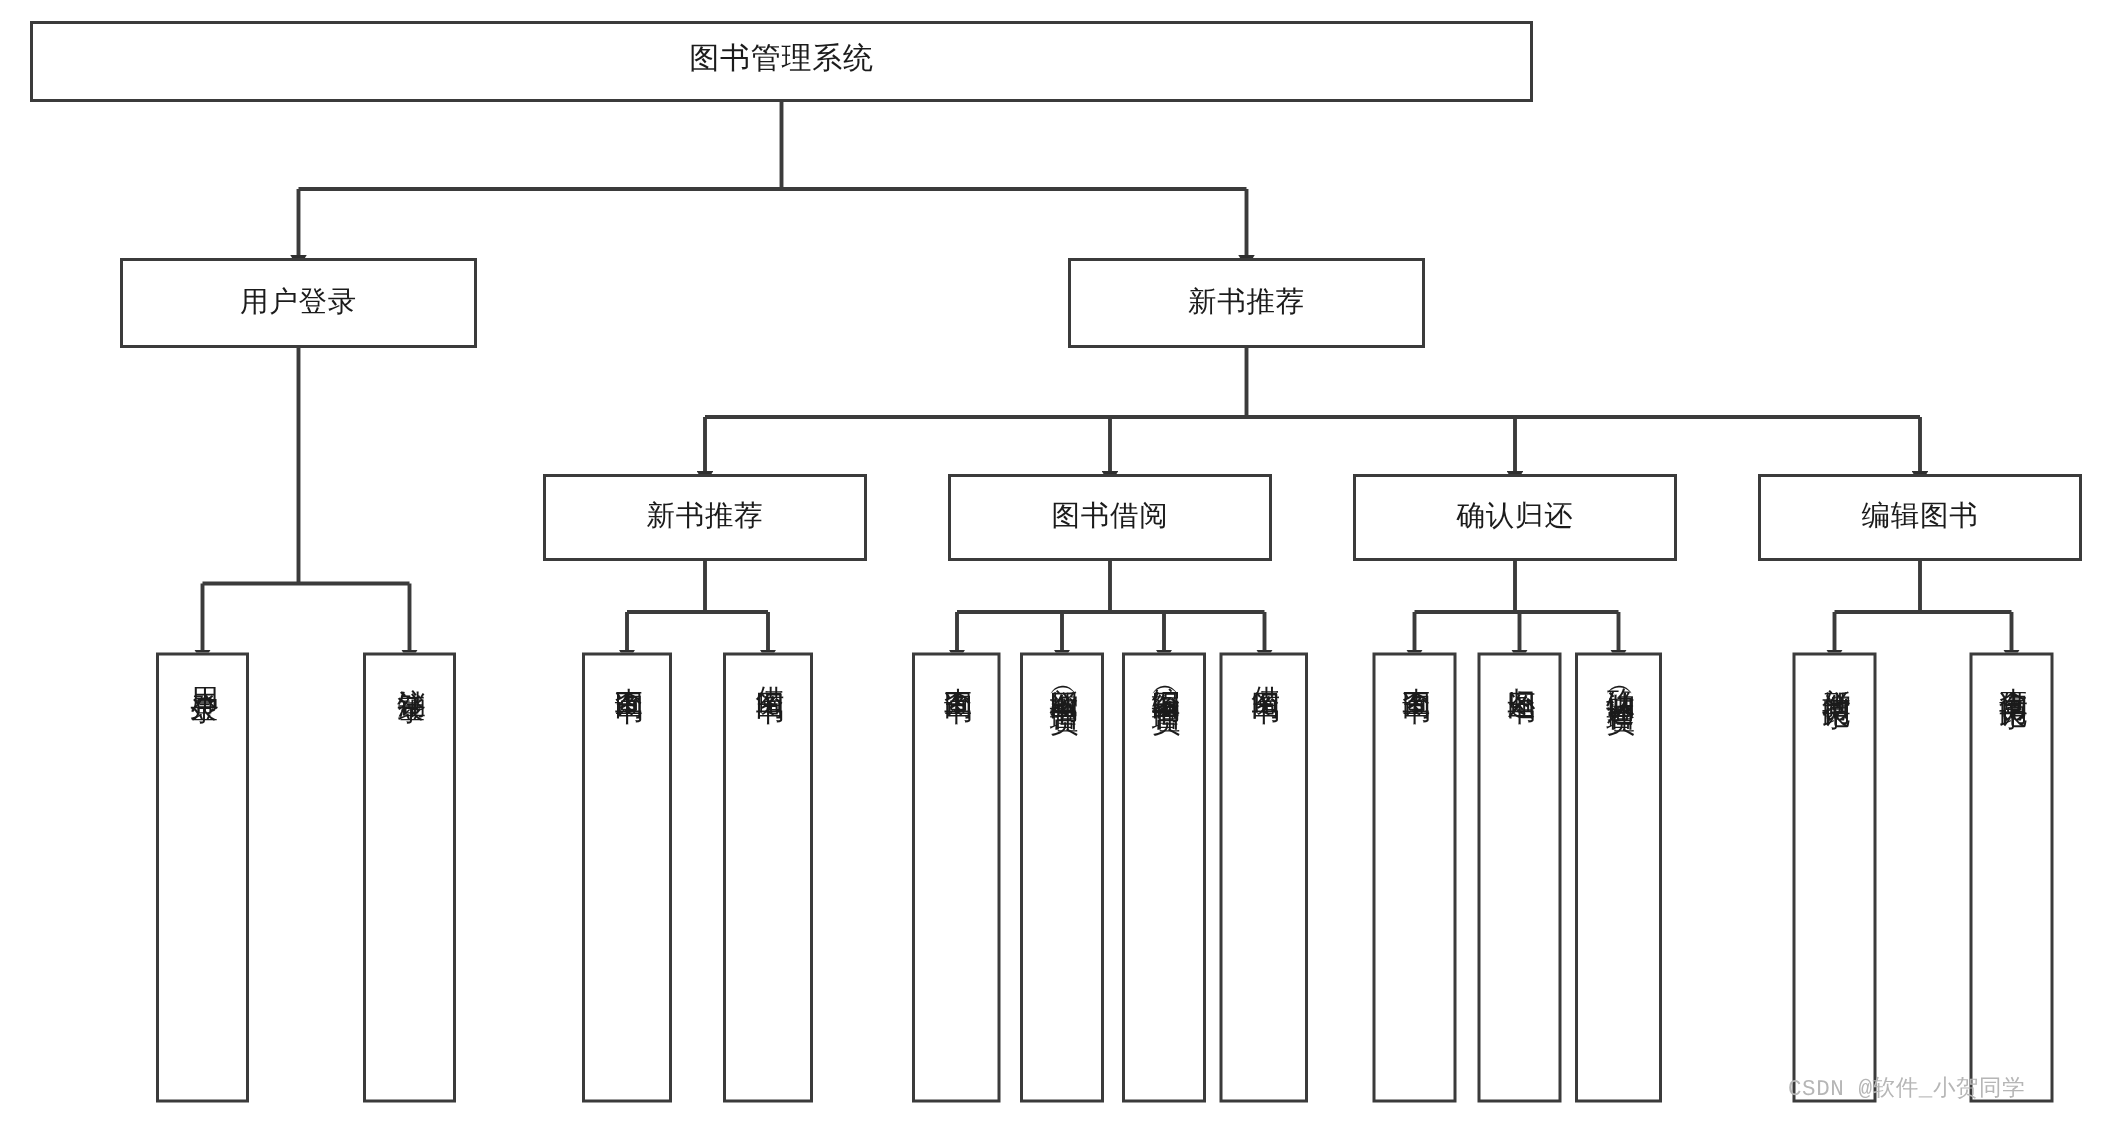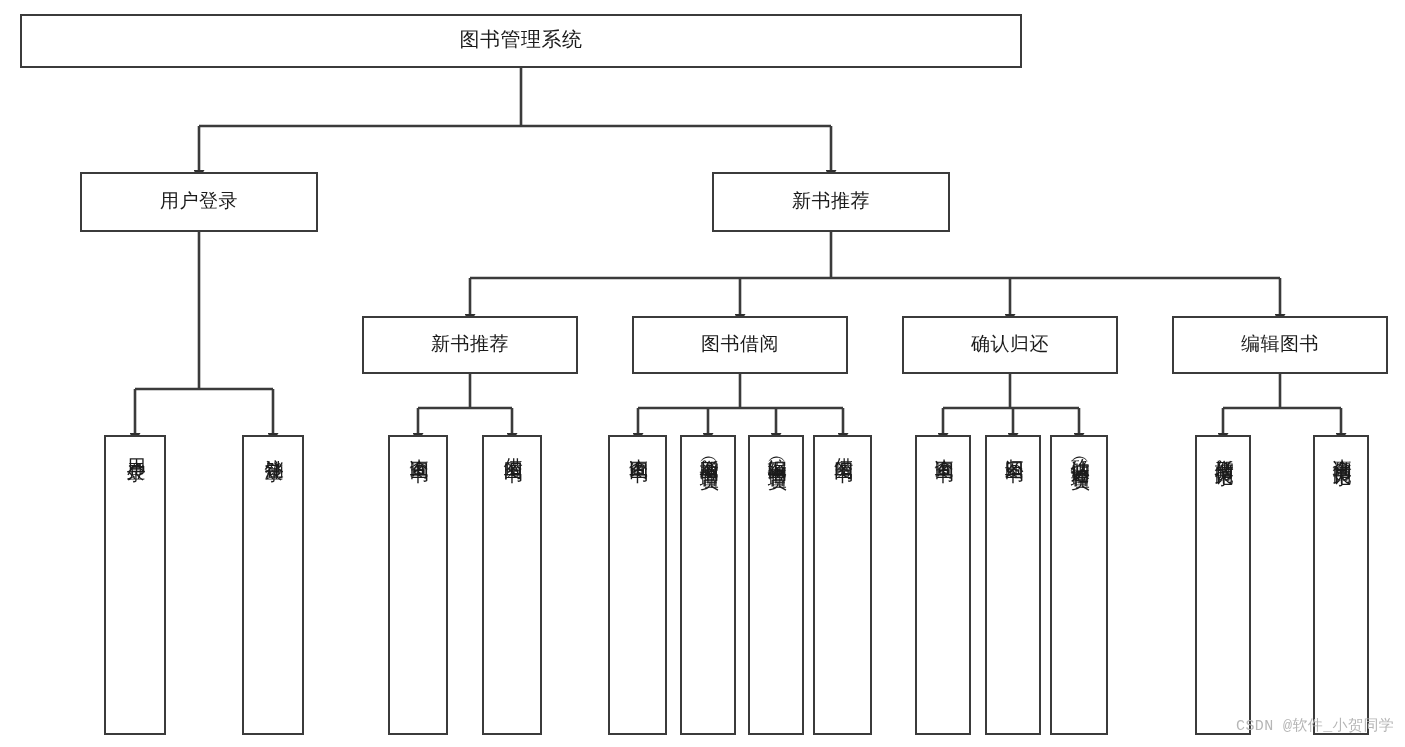--- a/index.html
+++ b/index.html
@@ -57,21 +57,20 @@
     padding-top: 6px;
   }
   .node-box.root .node-label { font-size: 20px; }
   .watermark {
     position: absolute;
     font-size: 15px;
     color: #b6b6b6;
     white-space: nowrap;
     letter-spacing: 0.4px;
     user-select: none;
-    margin-left: 44px;
   }
 </style>
 </head>
 <body>
 
 <div id="diagram-root">
 
   <svg class="diagram-canvas" viewBox="0 0 1405 747">
     <defs>
       <marker id="arrowhead" markerWidth="9" markerHeight="11" refX="1" refY="5.5" orient="auto" markerUnits="userSpaceOnUse">

